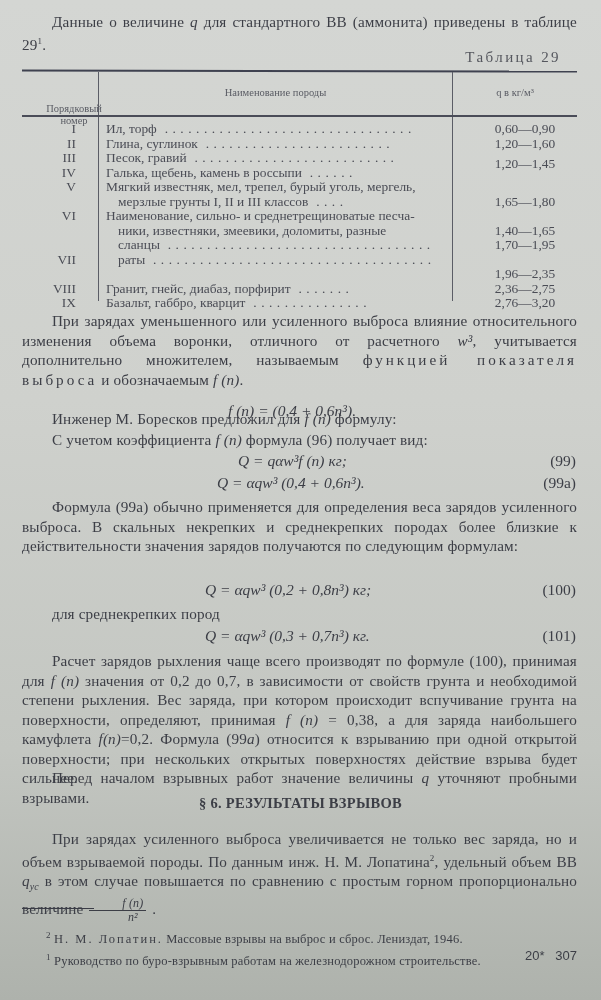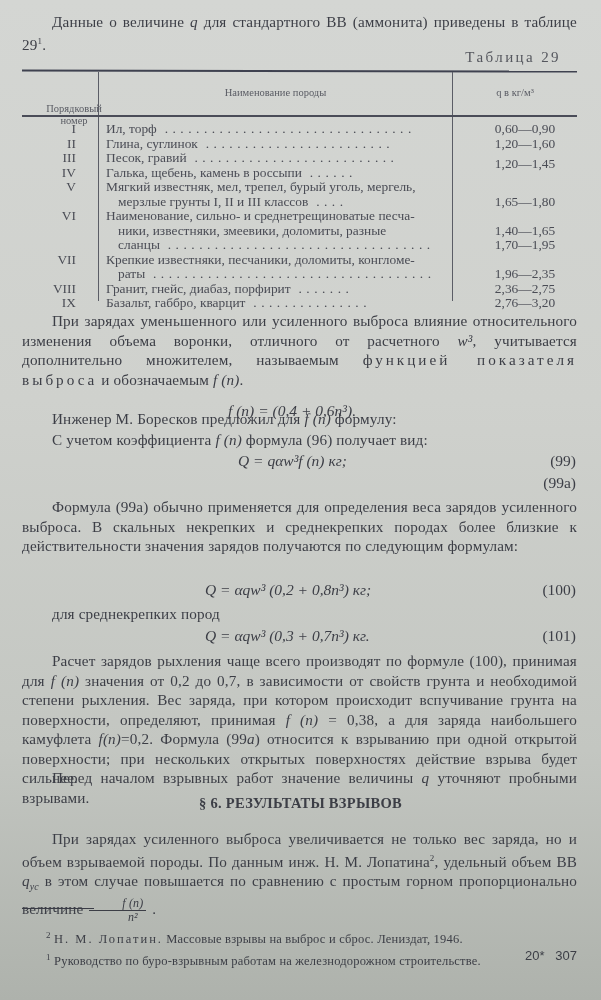--- a/index.html
+++ b/index.html
@@ -102,21 +102,20 @@
         <div class="name">
           <div><span>Наименование, сильно- и среднетрещиноватые песча-</span></div>
           <div style="padding-left: 12px;"><span>ники, известняки, змеевики, доломиты, разные</span></div>
           <div style="padding-left: 12px; white-space: nowrap; overflow: hidden;"><span>сланцы</span><span class="dots"> ..................................</span></div>
         </div>
         <div class="val" style="top: 29px;">1,70—1,95</div>
       </div>
       <div class="trow" style="top: 252.5px; left: 0px; width: 601px;">
         <div class="num">VII</div>
         <div class="name">
-          <div><span>Крепкие известняки, песчаники, доломиты, конгломе-</span></div>
           <div style="padding-left: 12px; white-space: nowrap; overflow: hidden;"><span>раты</span><span class="dots"> ....................................</span></div>
         </div>
         <div class="val" style="top: 14.5px;">1,96—2,35</div>
       </div>
       <div class="trow" style="top: 281.5px; left: 0px; width: 601px;">
         <div class="num">VIII</div>
         <div class="name">
           <div style="white-space: nowrap; overflow: hidden;"><span>Гранит, гнейс, диабаз, порфирит</span><span class="dots"> .......</span></div>
         </div>
         <div class="val" style="top: 0px;">2,36—2,75</div>
@@ -133,20 +132,21 @@
   <div class="p indent" style="top:311px;"><span>При зарядах уменьшенного или усиленного выброса влияние относительного изменения объема воронки, отличного от расчетного </span><span class="it">w³</span><span>, учитывается дополнительно множителем, называемым </span><span class="sp">функцией показателя выброса</span><span> и обозначаемым </span><span class="it">f (n)</span><span>.</span></div>
 
   <div class="p indent" style="top:367px;margin-top:42px;"><span>Инженер М. Боресков предложил для </span><span class="it">f (n)</span><span> формулу:</span></div>
 
   <div class="formula" style="left:228px; top:402px;">f (n) = (0,4 + 0,6n³).</div>
 
   <div class="p indent" style="top:430px;"><span>С учетом коэффициента </span><span class="it">f (n)</span><span> формула (96) получает вид:</span></div>
 
   <div class="formula" style="left:238px; top:452px;">Q = qαw³f (n)  кг;</div>
   <div class="fnum" style="top:452px;">(99)</div>
+  <div class="formula" style="left:217px; top:474px;">Q = αqw³ (0,4 + 0,6n³).</div>
   <div class="fnum" style="top:474px;">(99а)</div>
 
   <div class="p indent" style="top:497px;">Формула (99а) обычно применяется для определения веса зарядов усиленного выброса. В скальных некрепких и среднекрепких породах более близкие к действительности значения зарядов получаются по следующим формулам:</div>
 
   <div class="formula" style="left:205px; top:581px;">Q = αqw³ (0,2 + 0,8n³)  кг;</div>
   <div class="fnum" style="top:581px;">(100)</div>
   <div class="p" style="top:604px; left:52px; width:400px;">для среднекрепких пород</div>
   <div class="formula" style="left:205px; top:627px;">Q = αqw³ (0,3 + 0,7n³)  кг.</div>
   <div class="fnum" style="top:627px;">(101)</div>
 

